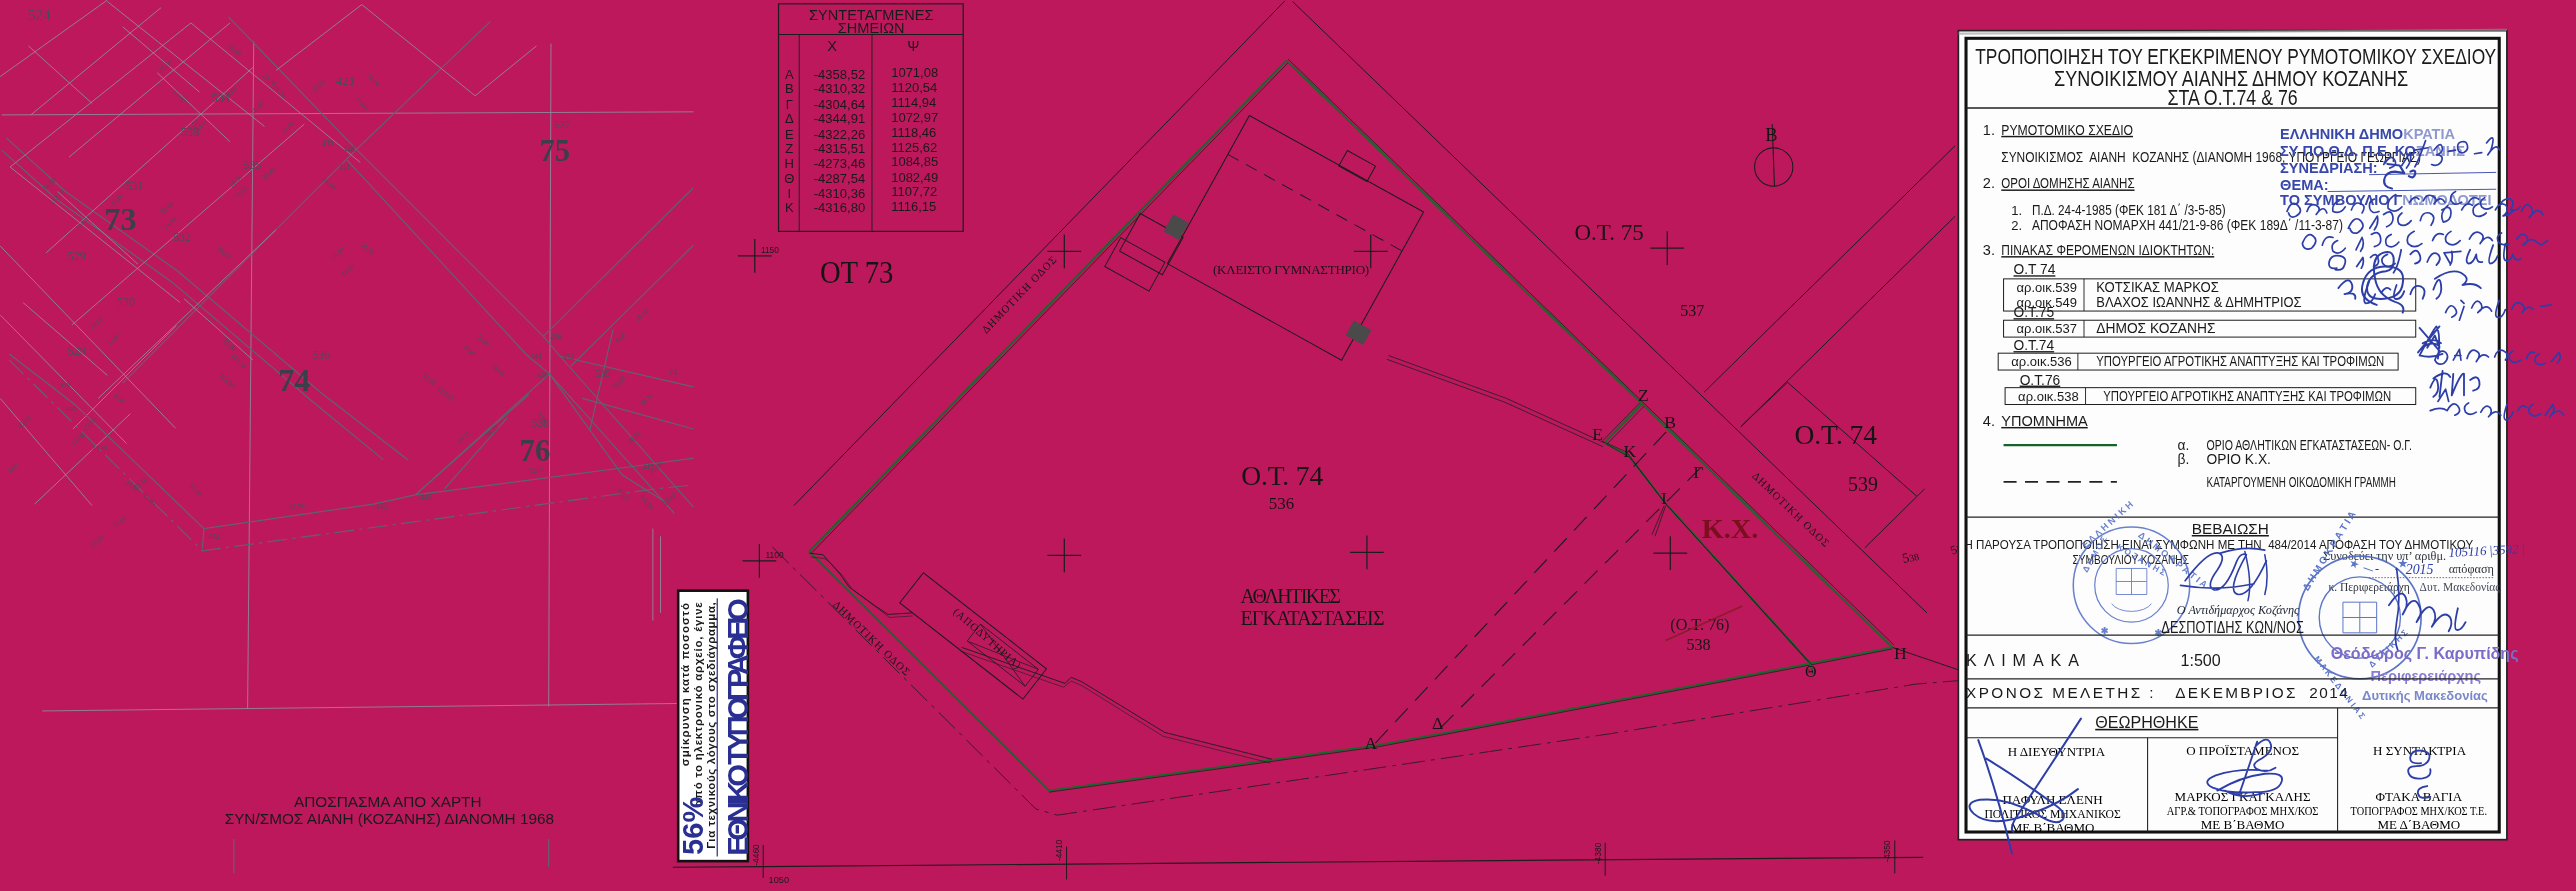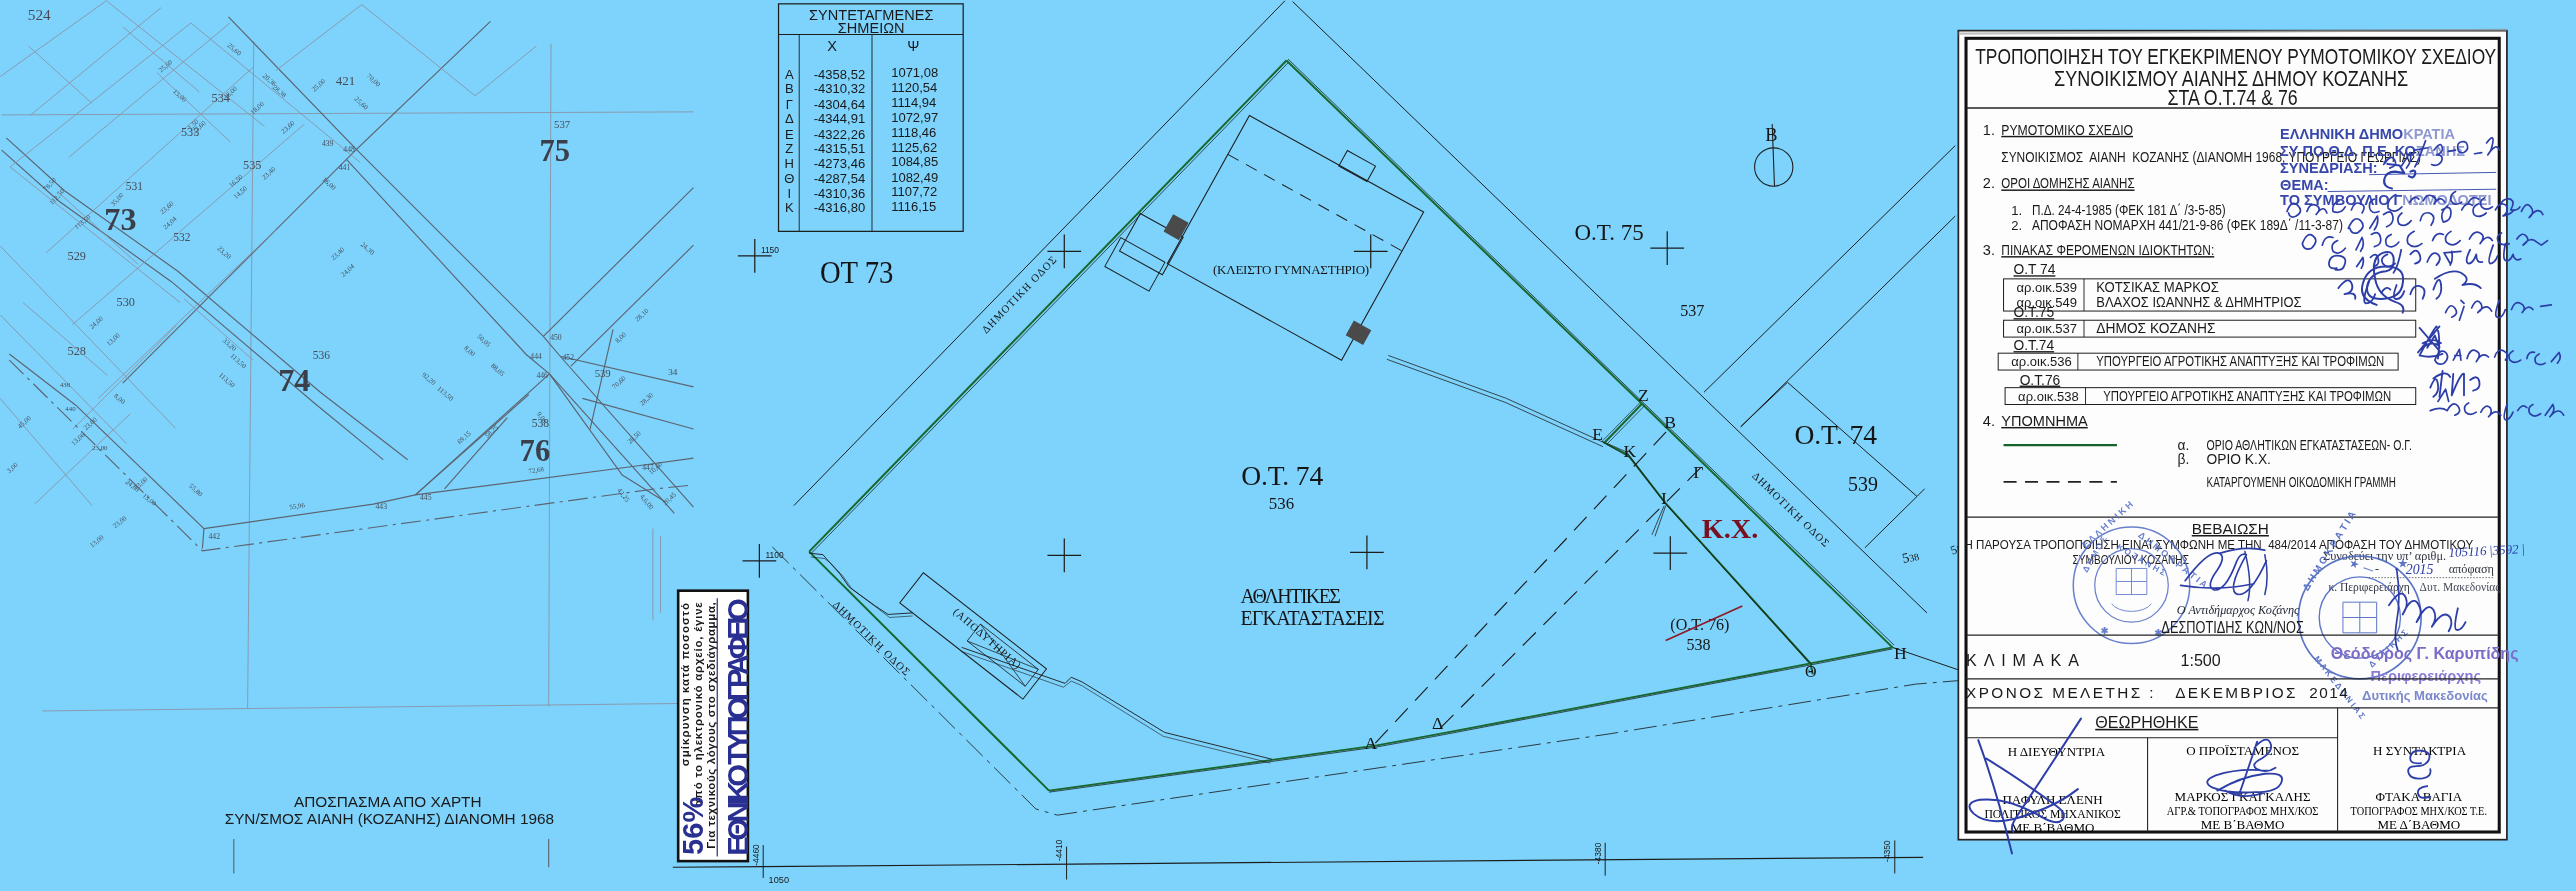--- a/index.html
+++ b/index.html
@@ -1,16 +1,16 @@
 <!DOCTYPE html>
 <html style="font-size:12.3px"><head>
 <meta charset="utf-8">
 <style>
 html,body{margin:0;padding:0;background:#ffffff;}
-#page{position:relative;width:2576px;height:891px;background:#7dd3fc;overflow:hidden;font-family:"Liberation Sans",sans-serif;}
+#page{position:relative;width:2576px;height:891px;background:#be185d;overflow:hidden;font-family:"Liberation Sans",sans-serif;}
 text{white-space:pre;}
 .ser{font-family:"Liberation Serif",serif;}
 .san{font-family:"Liberation Sans",sans-serif;}
 .map{stroke:#5d6470;stroke-width:1.5;fill:none;}
 .map2{stroke:#8a90a0;stroke-width:1.1;fill:none;}
 .mnum{font-family:"Liberation Serif",serif;fill:#474c58;}
 .mbig{font-family:"Liberation Serif",serif;fill:#3a3f4a;font-weight:bold;}
 .blk{stroke:#1d1d1d;fill:none;}
 .grn{stroke:#17682c;fill:none;}
 .lbl{font-family:"Liberation Serif",serif;fill:#151515;}

